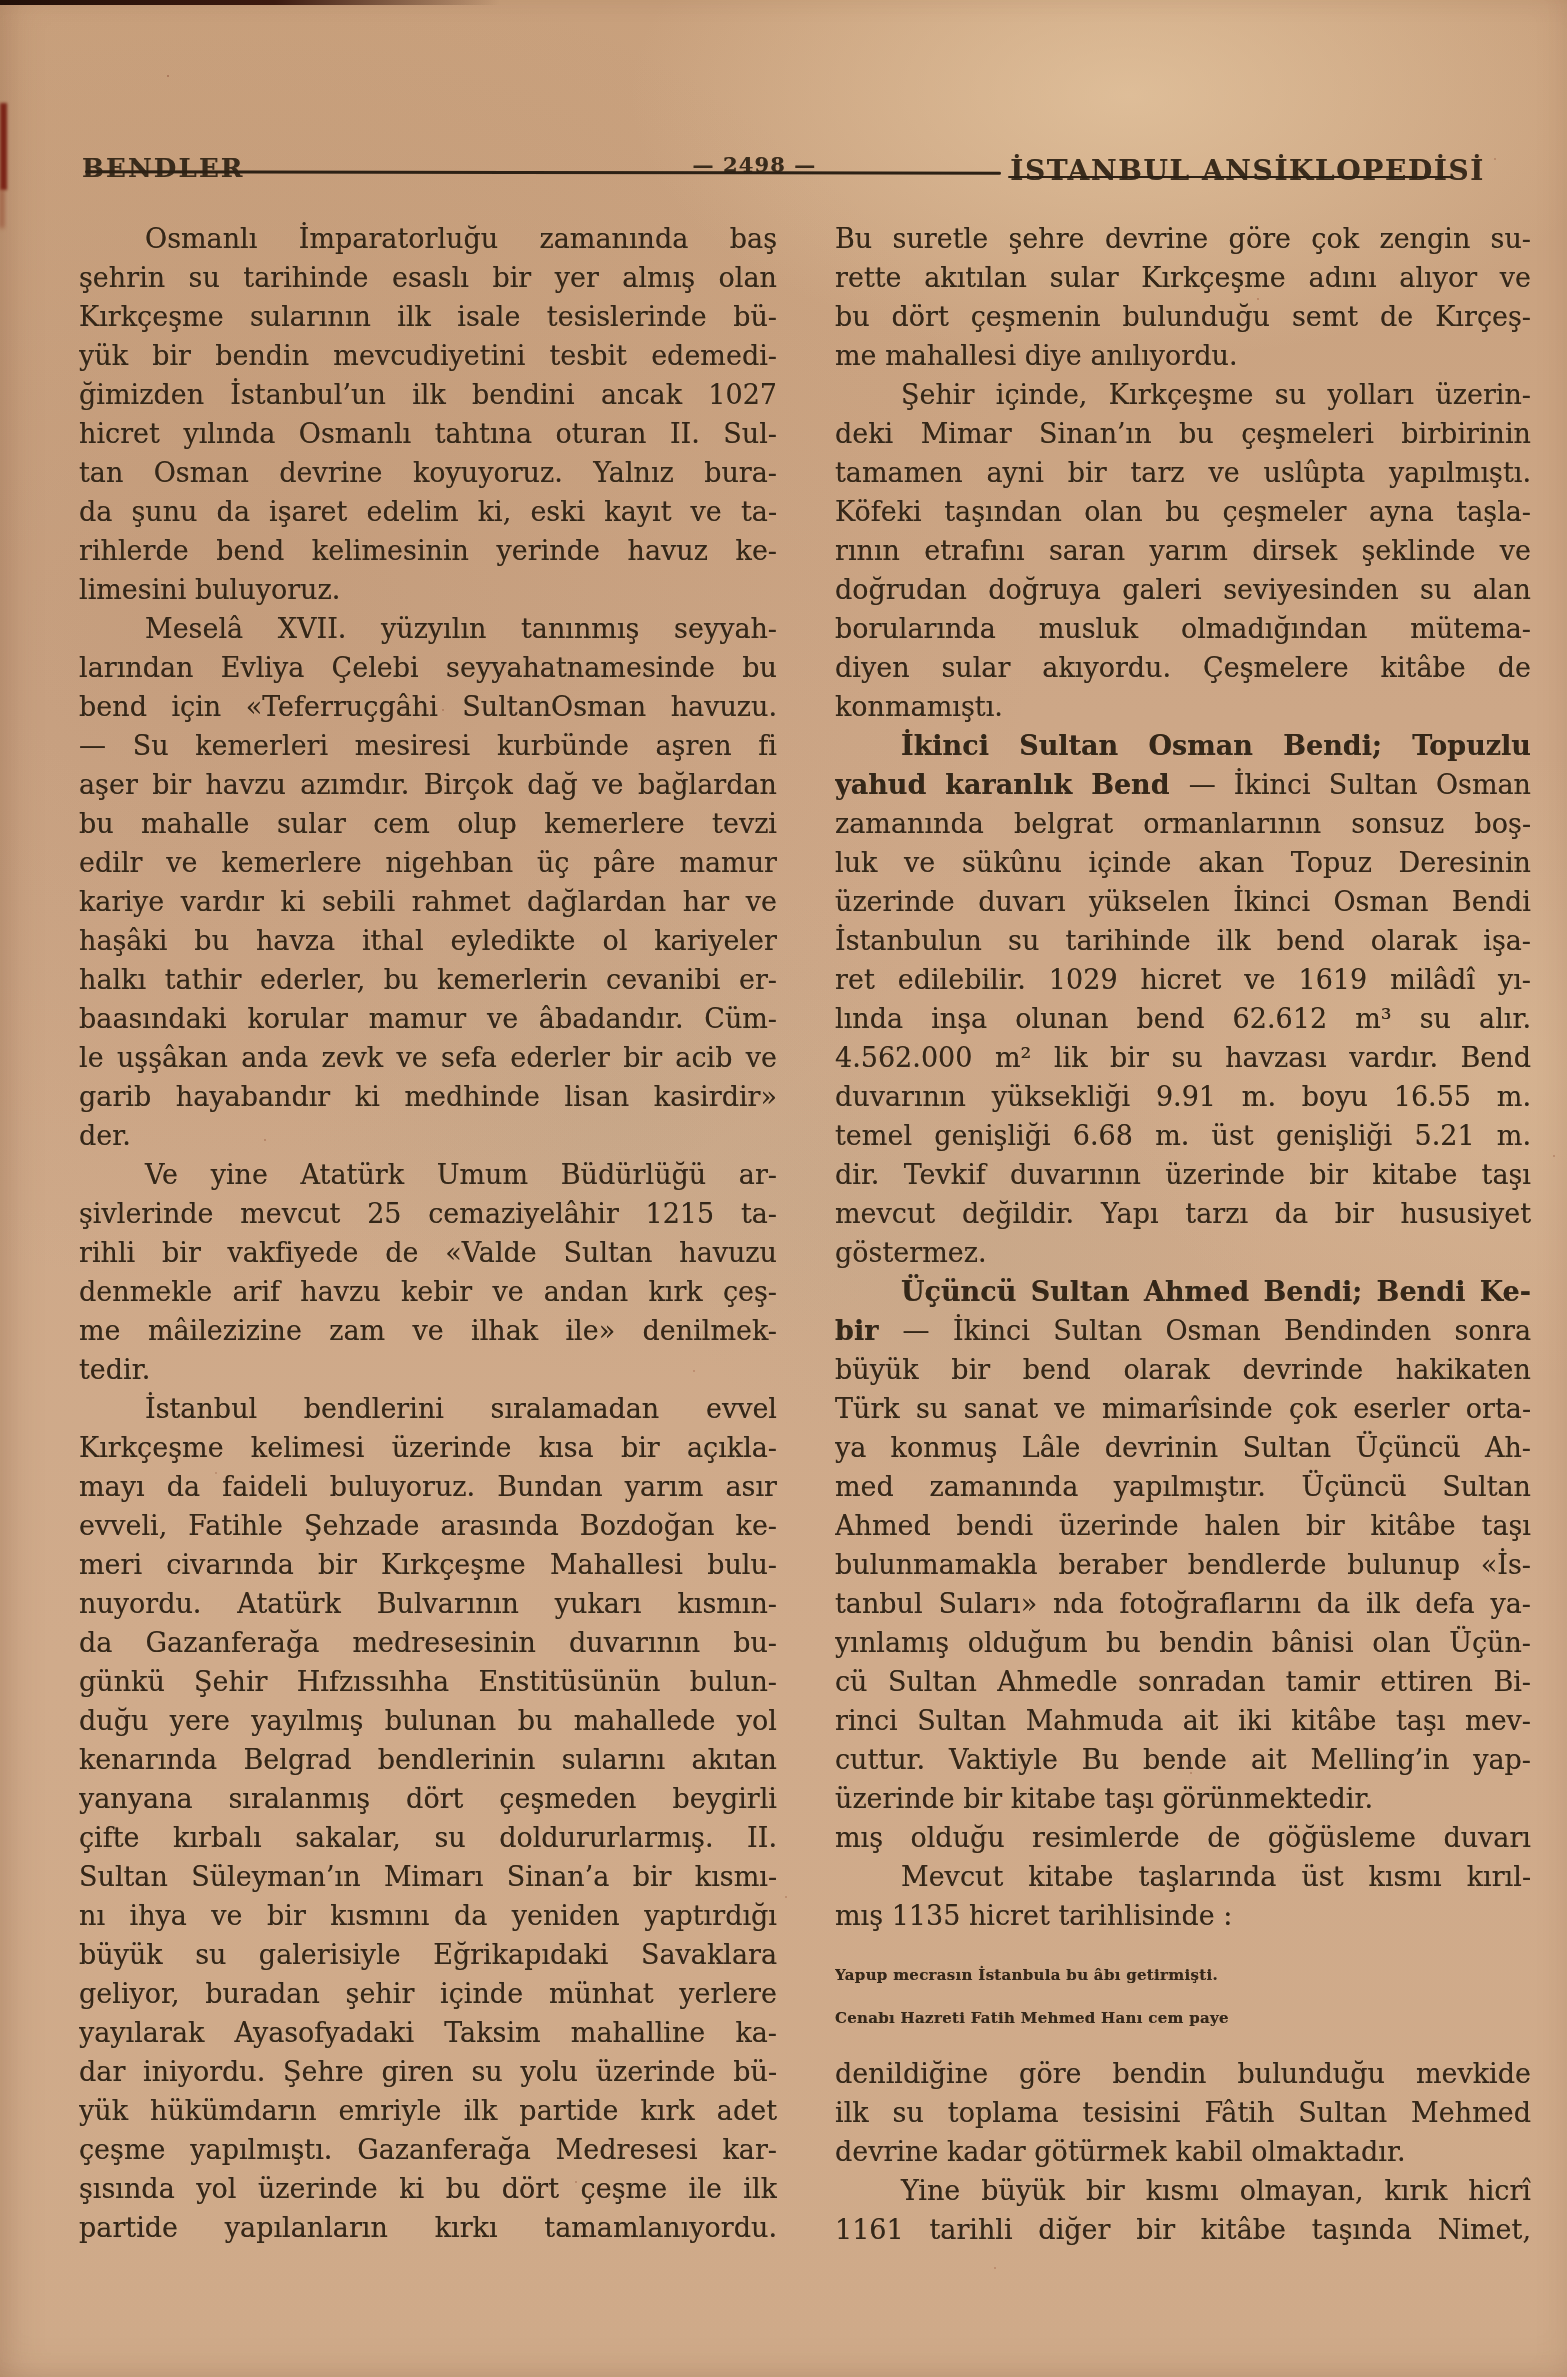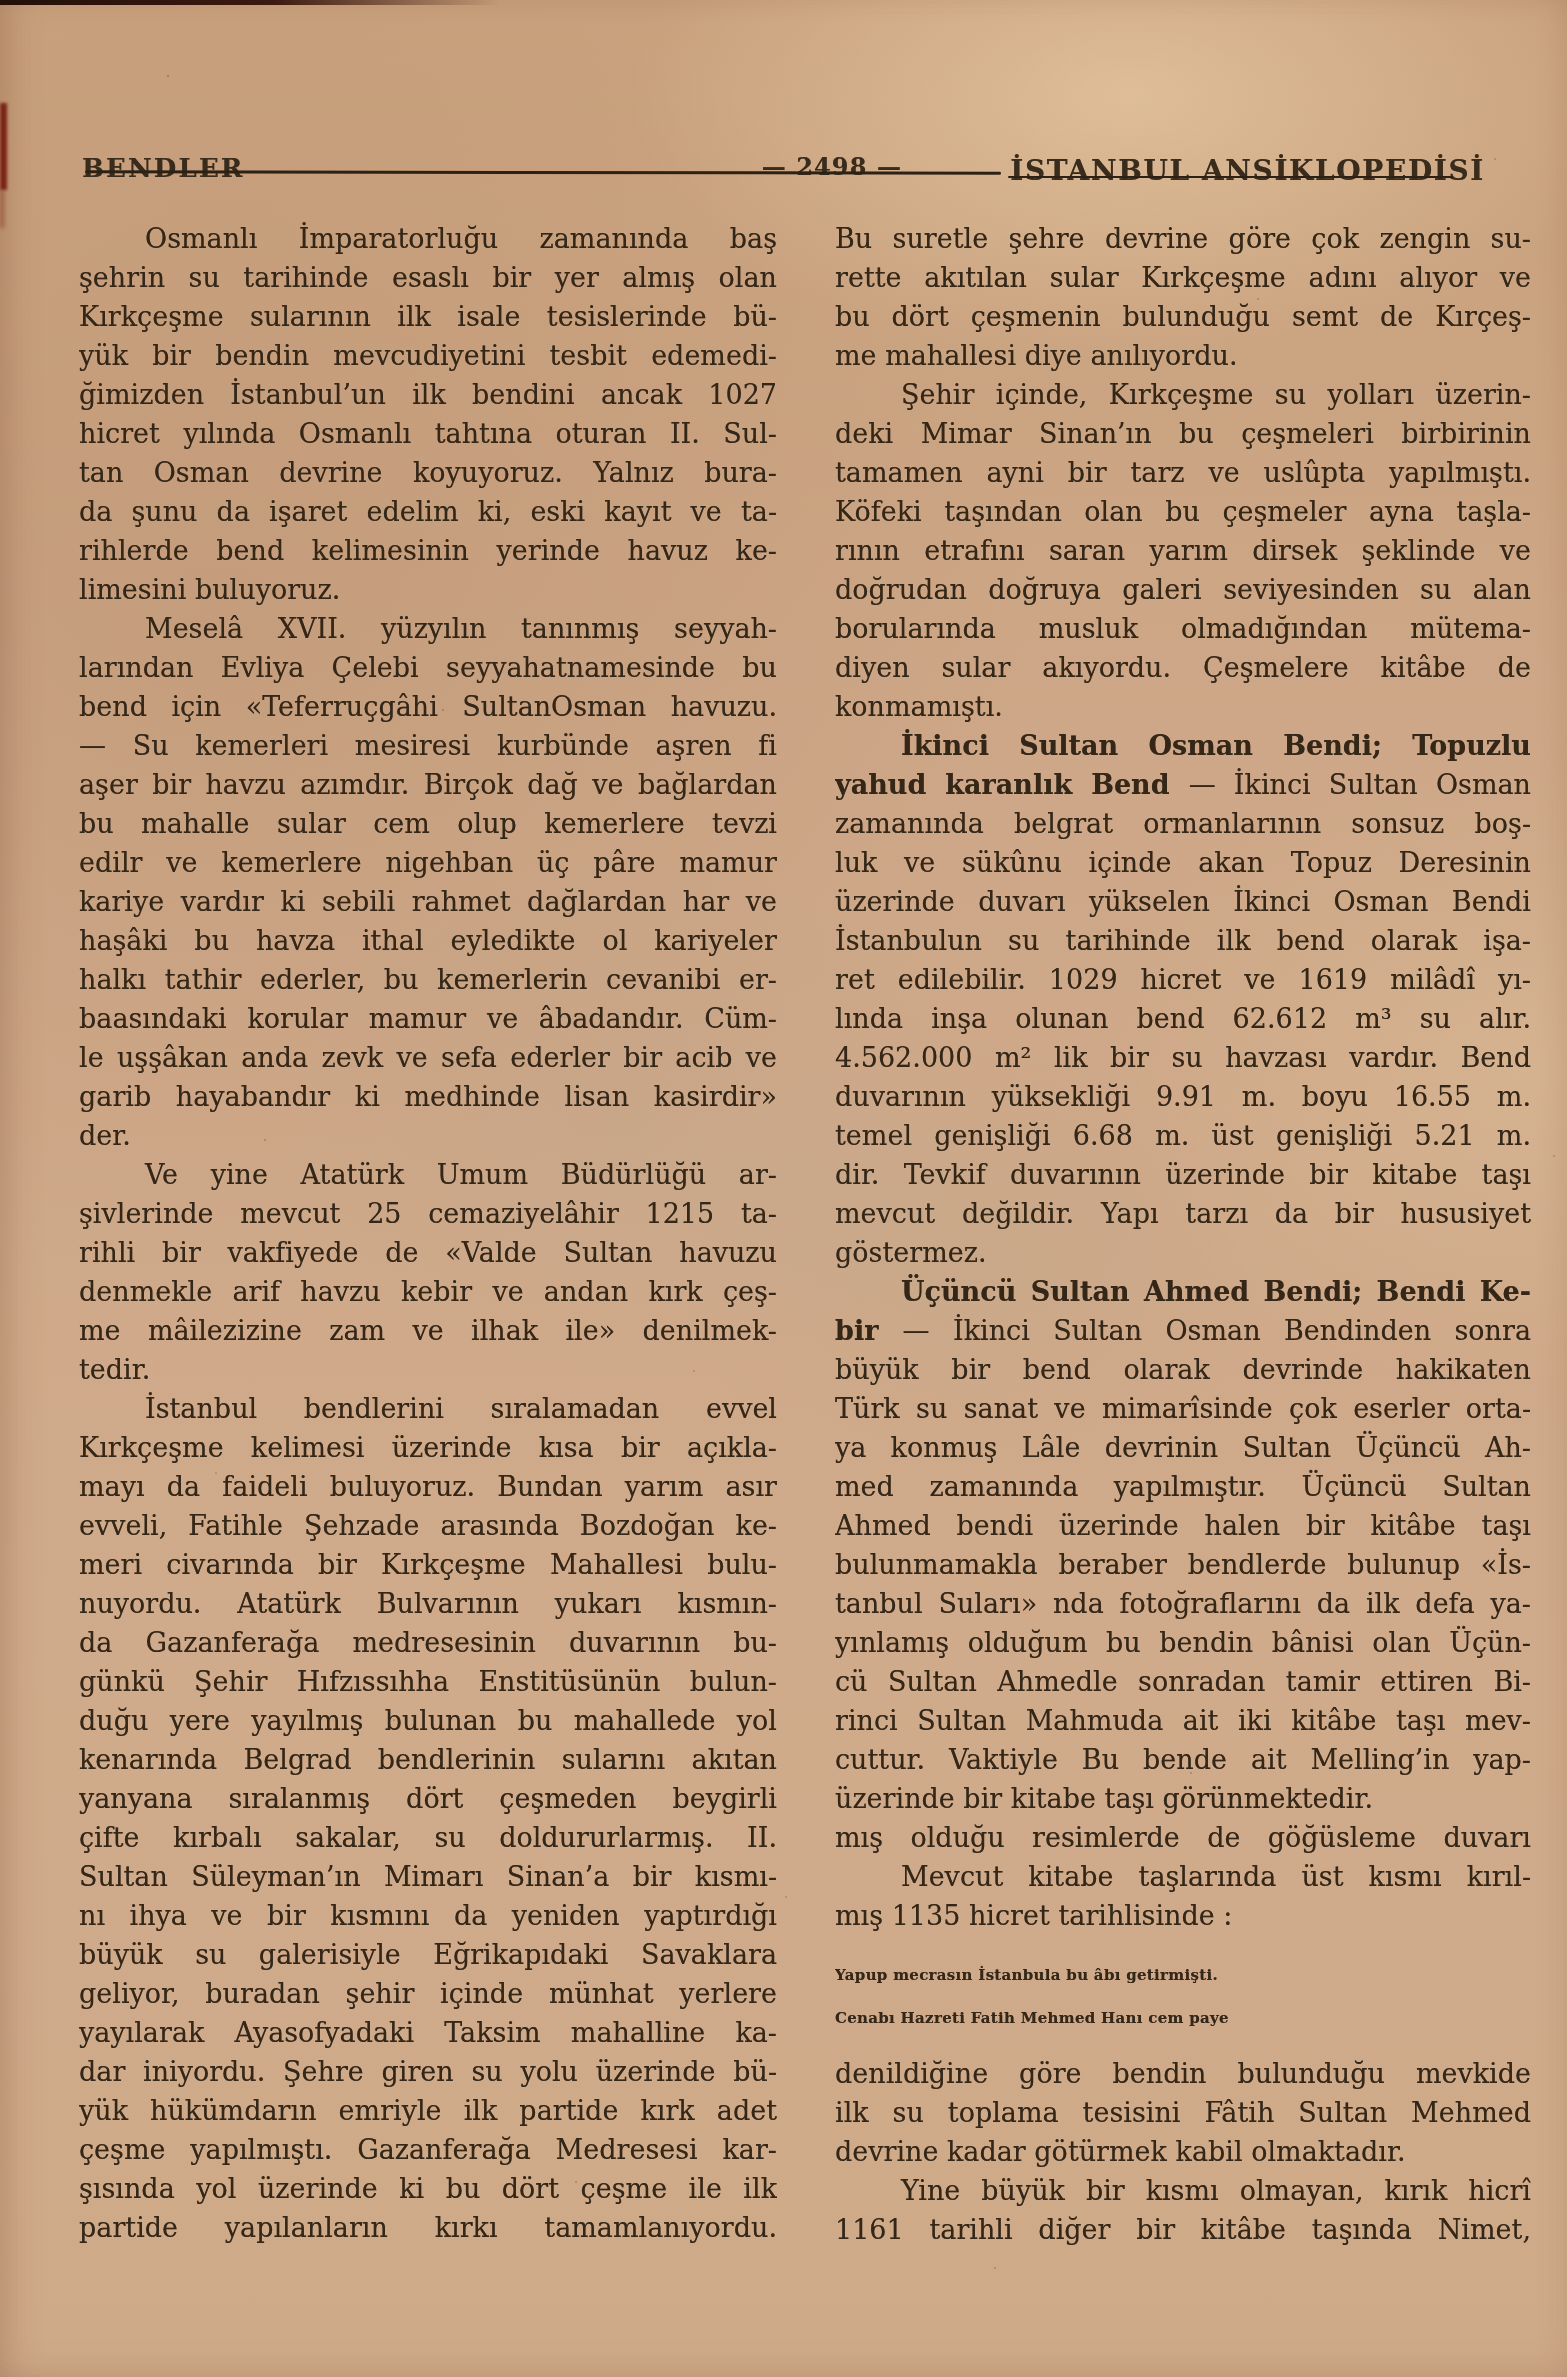--- a/index.html
+++ b/index.html
@@ -38,21 +38,21 @@
       892px 1144px 0.5px rgba(130,58,34,.38), 1386px 1080px 0.5px rgba(130,58,34,.35),
       226px 1644px 0.5px rgba(140,62,36,.38), 618px 1821px 0.5px rgba(130,58,34,.33),
       1023px 1697px 0.5px rgba(130,58,34,.38), 1407px 1526px 0.5px rgba(140,62,36,.35),
       408px 2106px 0.5px rgba(130,58,34,.38), 827px 2192px 0.5px rgba(130,58,34,.33),
       1203px 2079px 0.5px rgba(140,62,36,.40), 1450px 2218px 0.5px rgba(130,58,34,.35),
       48px 1397px 0.5px rgba(130,58,34,.30), 1515px 548px 0.5px rgba(130,58,34,.30);}
   
   .hdr{position:absolute;font-weight:bold;white-space:nowrap;color:#3a2c1c;
        text-shadow:0 0 0.5px rgba(46,32,18,.45);margin-top:24px;}
   .hdr-left{left:82px;top:129px;font-size:26px;letter-spacing:2.1px;}
-  .hdr-center{left:607px;top:128px;width:295px;text-align:right;font-size:24px;letter-spacing:1.1px;}
+  .hdr-center{left:607px;top:128px;width:295px;text-align:center;font-size:21px;letter-spacing:1.1px;}
   .hdr-right{right:82px;top:130px;font-size:28px;letter-spacing:1.6px;}
   .rule{position:absolute;background:#2c2115;border-radius:1.6px;}
   .rule-a{left:85px;top:171px;width:916px;height:2.7px;transform:rotate(0.08deg);}
   .rule-b{left:1008px;top:176px;width:445px;height:2.1px;}
   
   .col{position:absolute;top:219px;font-size:27px;line-height:39px;
        text-align:justify;text-justify:inter-word;
        text-shadow:0 0 0.6px rgba(42,28,15,.5);}
   .col-left{left:79px;width:698px;}
   .col-right{left:835px;width:696px;}

